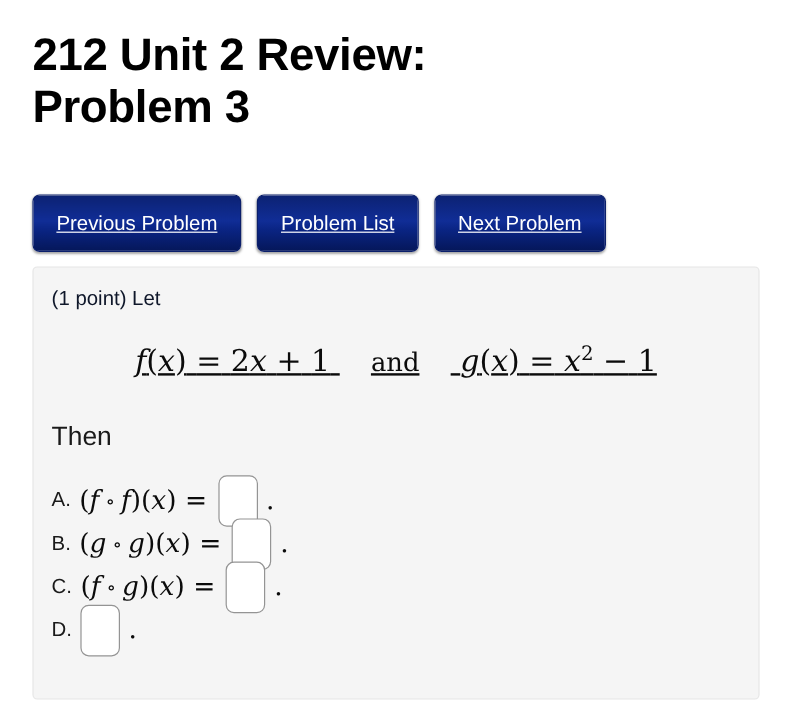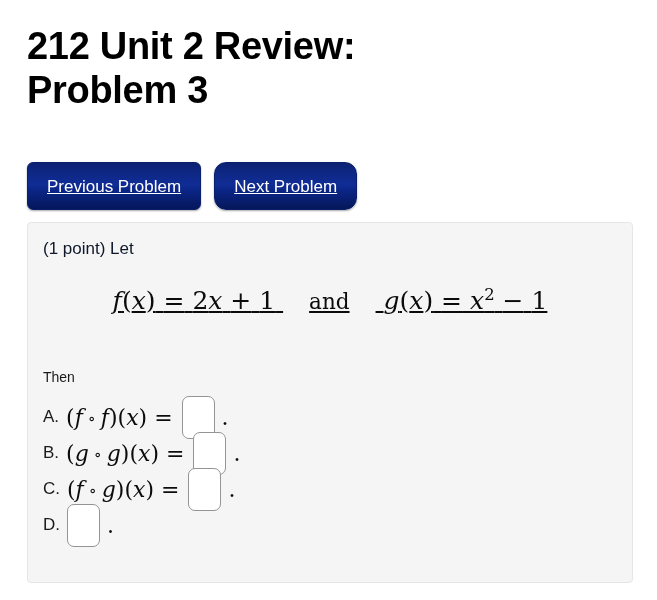--- a/index.html
+++ b/index.html
@@ -63,21 +63,21 @@
     color: #ffffff;
     font-size: 17px;
     font-family: "Liberation Sans", sans-serif;
     line-height: 1;
     white-space: nowrap;
     box-shadow: 0 1px 2px rgba(0,0,0,0.35);
     cursor: pointer;
     user-select: none;
     text-decoration: underline;
   }
-  .nav-button:last-child { margin-right: 0; border-radius: 12px; }
+  .nav-button:last-child { margin-right: 0; }
 
   
   .problem-panel {
     position: absolute;
     left: 27px;
     top: 222px;
     width: 606px;
     height: 361px;
     box-sizing: border-box;
     background: #f5f5f5;
@@ -124,22 +124,22 @@
   }
   .op-and {
     font-family: "DejaVu Serif", "Liberation Serif", serif;
     font-style: normal;
     font-size: 0.86em;
   }
 
   .then-line {
     position: absolute;
     left: 15px;
-    top: 146px;
-    font-size: 14px;
+    top: 128px;
+    font-size: 22px;
     color: #1a1a1a;
   }
 
   
   .answers {
     position: absolute;
     left: 15px;
     top: 176px;
     right: 10px;
   }
@@ -188,20 +188,21 @@
 </style>
 </head>
 <body>
 
 <div class="page">
 
   <h1 class="page-title">212 Unit 2 Review: Problem 3</h1>
 
   <div class="nav-row">
     <button class="nav-button">Previous Problem</button>
+    <button class="nav-button">Problem List</button>
     <button class="nav-button">Next Problem</button>
   </div>
 
   <div class="problem-panel">
 
     <div class="points-line">(1 point) Let</div>
 
     <div class="display-formula math">
       <span class="mi">f</span><span class="mo">(</span><span class="mi">x</span><span class="mo">)</span>
       <span class="mo">=</span>

